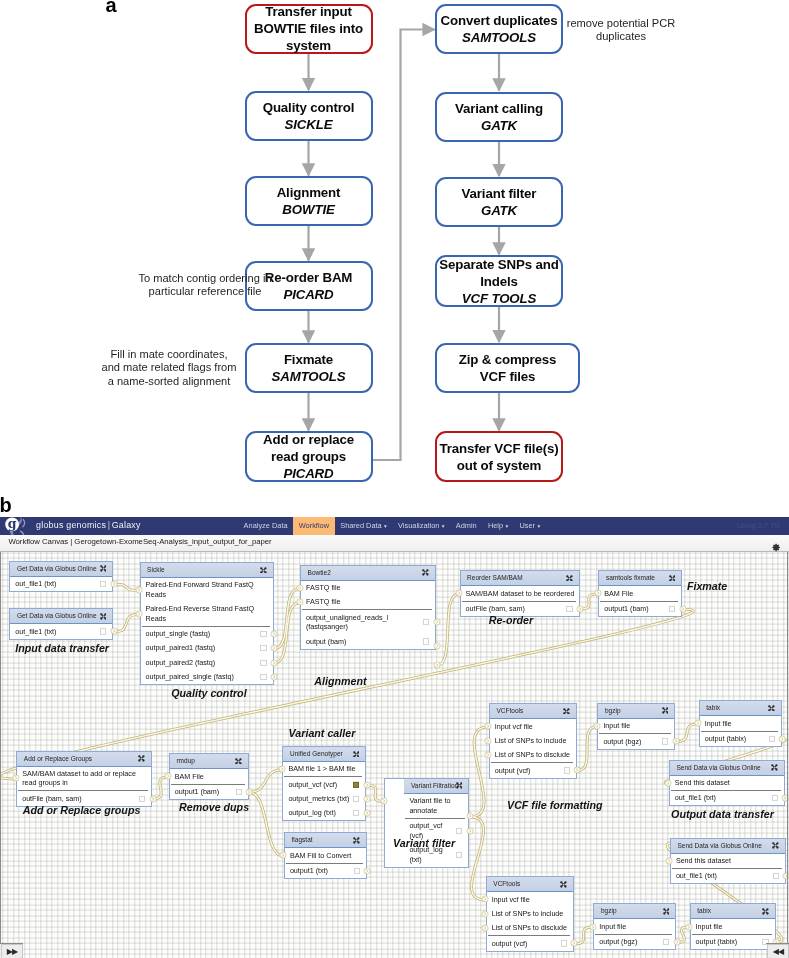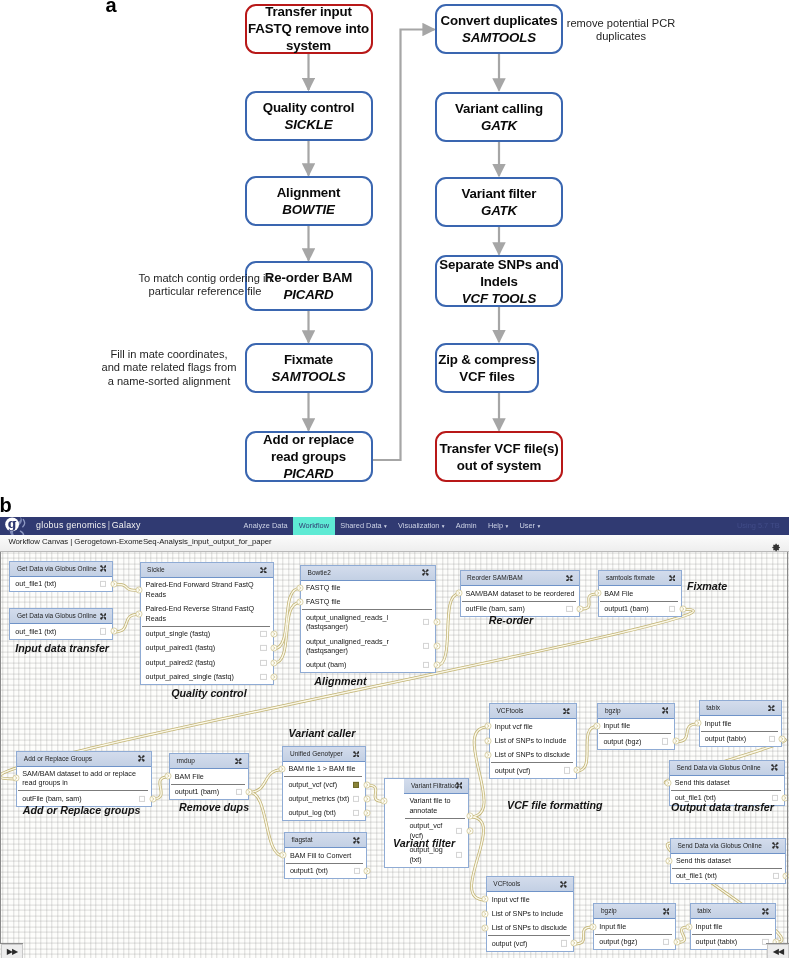--- a/index.html
+++ b/index.html
@@ -29,21 +29,21 @@
           background:#303a72;display:flex;align-items:center;}
   .brandwrap{position:absolute;left:3px;top:0px;height:19px;}
   .brandlogo{position:absolute;left:1.5px;top:-0.6px;width:30px;height:28px;overflow:visible;}
   .brandtext{position:absolute;left:33px;top:4.2px;font-size:8.85px;color:#f2f2f2;
              letter-spacing:0.25px;white-space:nowrap;line-height:9px;}
   .brandtext .b1{font-weight:400;}
   .brandtext .sep{opacity:.75;margin:0 1.5px;}
   .brandtext .b2{font-weight:400;}
   .navitems{position:absolute;left:238px;top:0;height:17.5px;display:flex;align-items:stretch;gap:0px;}
   .navitem{font-size:7.4px;color:#cdd3e6;padding:0 5.6px;height:17.5px;line-height:17.5px;white-space:nowrap;}
-  .navitem.active{background:#5eead4;color:#303a72;}
+  .navitem.active{background:#fdba74;color:#303a72;}
   .navitem .car{font-size:5.5px;margin-left:2.4px;position:relative;top:-0.5px;}
   .navright{position:absolute;left:737px;top:0;height:17.5px;line-height:17.5px;
             font-size:7.4px;color:#414c88;white-space:nowrap;}
   
   #subhead{position:absolute;left:0;top:17.5px;width:789px;height:16.5px;
            background:linear-gradient(#fbfbfb,#eeeeee);border-bottom:1px solid #b9b9b9;}
   #subhead .txt{position:absolute;left:8.4px;top:2.3px;font-size:7.8px;color:#1a1a1a;letter-spacing:-0.05px;white-space:nowrap;}
   #subhead .gear{position:absolute;right:8px;top:3.5px;width:9px;height:9px;}
   
   #canvas{position:absolute;left:0px;top:34.5px;width:789px;height:406px;
@@ -103,21 +103,21 @@
         <line x1="499" y1="141.5" x2="499" y2="176"></line>
         <line x1="499" y1="226.5" x2="499" y2="254.5"></line>
         <line x1="499" y1="307" x2="499" y2="342"></line>
         <line x1="499" y1="392.5" x2="499" y2="430.5"></line>
         <path d="M 372.5 460 L 400.5 460 L 400.5 29.5 L 434.5 29.5"></path>
       </g>
     </svg>
     <div id="aBoxes">
         <div class="fbox red" style="left: 244.5px; top: 3.5px; width: 128px; height: 50px;">
           <div class="l1">Transfer input</div>
-          <div class="l1">FASTQ remove into</div>
+          <div class="l1">BOWTIE files into</div>
           <div class="l1">system</div>
         </div>
         <div class="fbox" style="left: 244.5px; top: 91px; width: 128px; height: 50px;">
           <div class="l1">Quality control</div>
           <div class="l2">SICKLE</div>
         </div>
         <div class="fbox" style="left: 244.5px; top: 176px; width: 128px; height: 50px;">
           <div class="l1">Alignment</div>
           <div class="l2">BOWTIE</div>
         </div>
@@ -144,21 +144,21 @@
         </div>
         <div class="fbox" style="left: 435px; top: 176.5px; width: 128px; height: 50px;">
           <div class="l1">Variant filter</div>
           <div class="l2">GATK</div>
         </div>
         <div class="fbox" style="left: 435px; top: 255px; width: 128px; height: 52px;">
           <div class="l1">Separate SNPs and</div>
           <div class="l1">Indels</div>
           <div class="l2">VCF TOOLS</div>
         </div>
-        <div class="fbox" style="left: 435px; top: 342.5px; width: 104px; height: 50px;">
+        <div class="fbox" style="left: 435px; top: 342.5px; width: 145px; height: 50px;">
           <div class="l1">Zip &amp; compress</div>
           <div class="l1">VCF files</div>
         </div>
         <div class="fbox red" style="left: 435px; top: 431px; width: 128px; height: 51px;">
           <div class="l1">Transfer VCF file(s)</div>
           <div class="l1">out of system</div>
         </div>
       </div>
     <div id="aNotes">
         <div class="note" style="left: 100px; top: 272px; width: 140px; margin-left: 35px;">
@@ -356,21 +356,20 @@
                       <circle cx="12.9" cy="12.9" r="2.7"></circle>
                     </g>
                     <circle cx="8" cy="8" r="1.25" fill="#bfcce3"></circle>
                   </svg>
                 </div>
               </div>
               <div class="grow"><span>FASTQ file</span></div>
               <div class="grow"><span>FASTQ file</span></div>
               <div class="gdiv"></div>
               <div class="grow out"><span>output_unaligned_reads_l (fastqsanger)</span><div class="cbox"></div></div>
-              <div class="grow out"><span>output_unaligned_reads_r (fastqsanger)</span><div class="cbox"></div></div>
               <div class="grow out"><span>output (bam)</span><div class="cbox"></div></div>
             </div>
             <div class="gnode" style="left: 459.5px; top: 18.7px; width: 120px;">
               <div class="ghead">
                 <div class="gt">Reorder SAM/BAM</div>
                 <div class="gx">
                   <svg viewBox="0 0 16 16" width="6.8" height="6.8">
                     <g stroke="#3a3a3a" stroke-width="2.9" stroke-linecap="round" fill="none">
                       <path d="M3.2 3.2 L12.8 12.8"></path>
                       <path d="M12.8 3.2 L3.2 12.8"></path>
@@ -1023,21 +1022,21 @@
             <div class="annot" style="left: 15.2px; top: 91px;">Input data transfer</div>
             <div class="annot" style="left: 171.2px; top: 136px;">Quality control</div>
             <div class="annot" style="left: 314.3px; top: 124.3px;">Alignment</div>
             <div class="annot" style="left: 488.7px; top: 63px;">Re-order</div>
             <div class="annot" style="left: 686.9px; top: 29.9px;">Fixmate</div>
             <div class="annot" style="left: 22.8px; top: 253.8px;">Add or Replace groups</div>
             <div class="annot" style="left: 179px; top: 250px;">Remove dups</div>
             <div class="annot" style="left: 288.6px; top: 176.6px;">Variant caller</div>
             <div class="annot" style="left: 393.1px; top: 286.1px;">Variant filter</div>
             <div class="annot" style="left: 507px; top: 248px;">VCF file formatting</div>
-            <div class="annot" style="left: 671.1px; top: 250px;">Output data transfer</div>
+            <div class="annot" style="left: 671.1px; top: 257px;">Output data transfer</div>
           </div>
       </div>
       <div id="canvasLeftBar"></div>
       <div id="canvasRightBar"></div>
       <div id="canvasBotL"></div>
       <div id="canvasBotR"></div>
       <div class="scrollbtn" style="left:1px;bottom:0px">▶▶</div>
       <div class="scrollbtn" style="right:0px;bottom:0px">◀◀</div>
     </div>
   </div>

